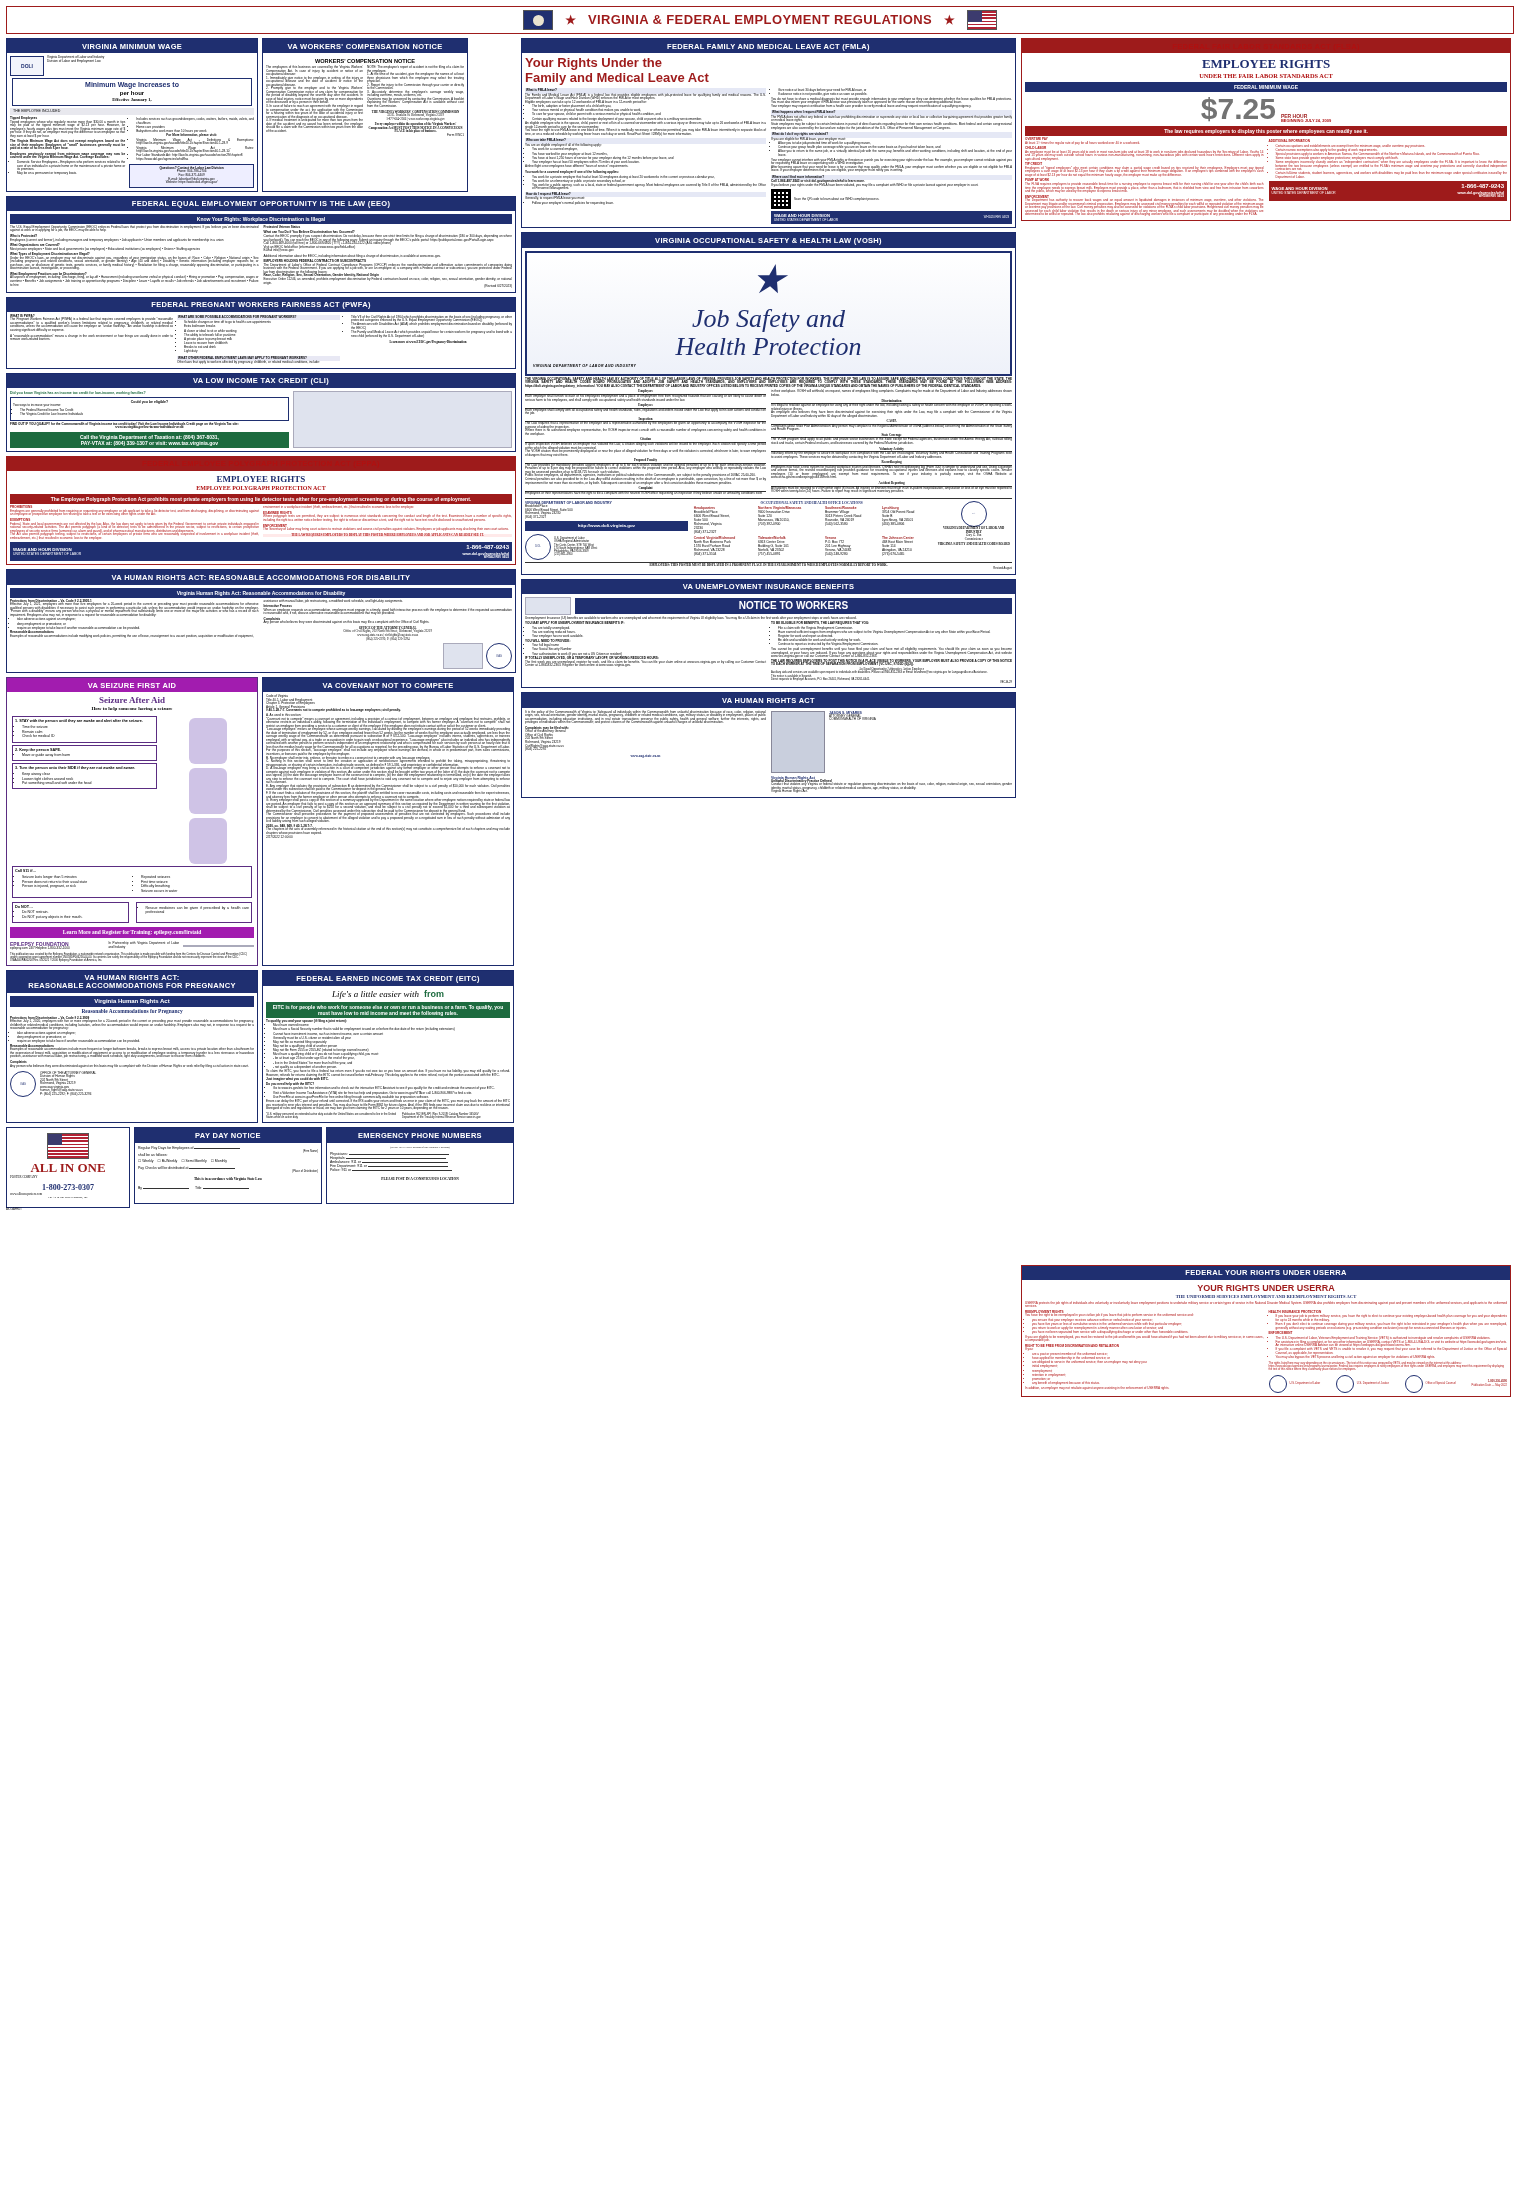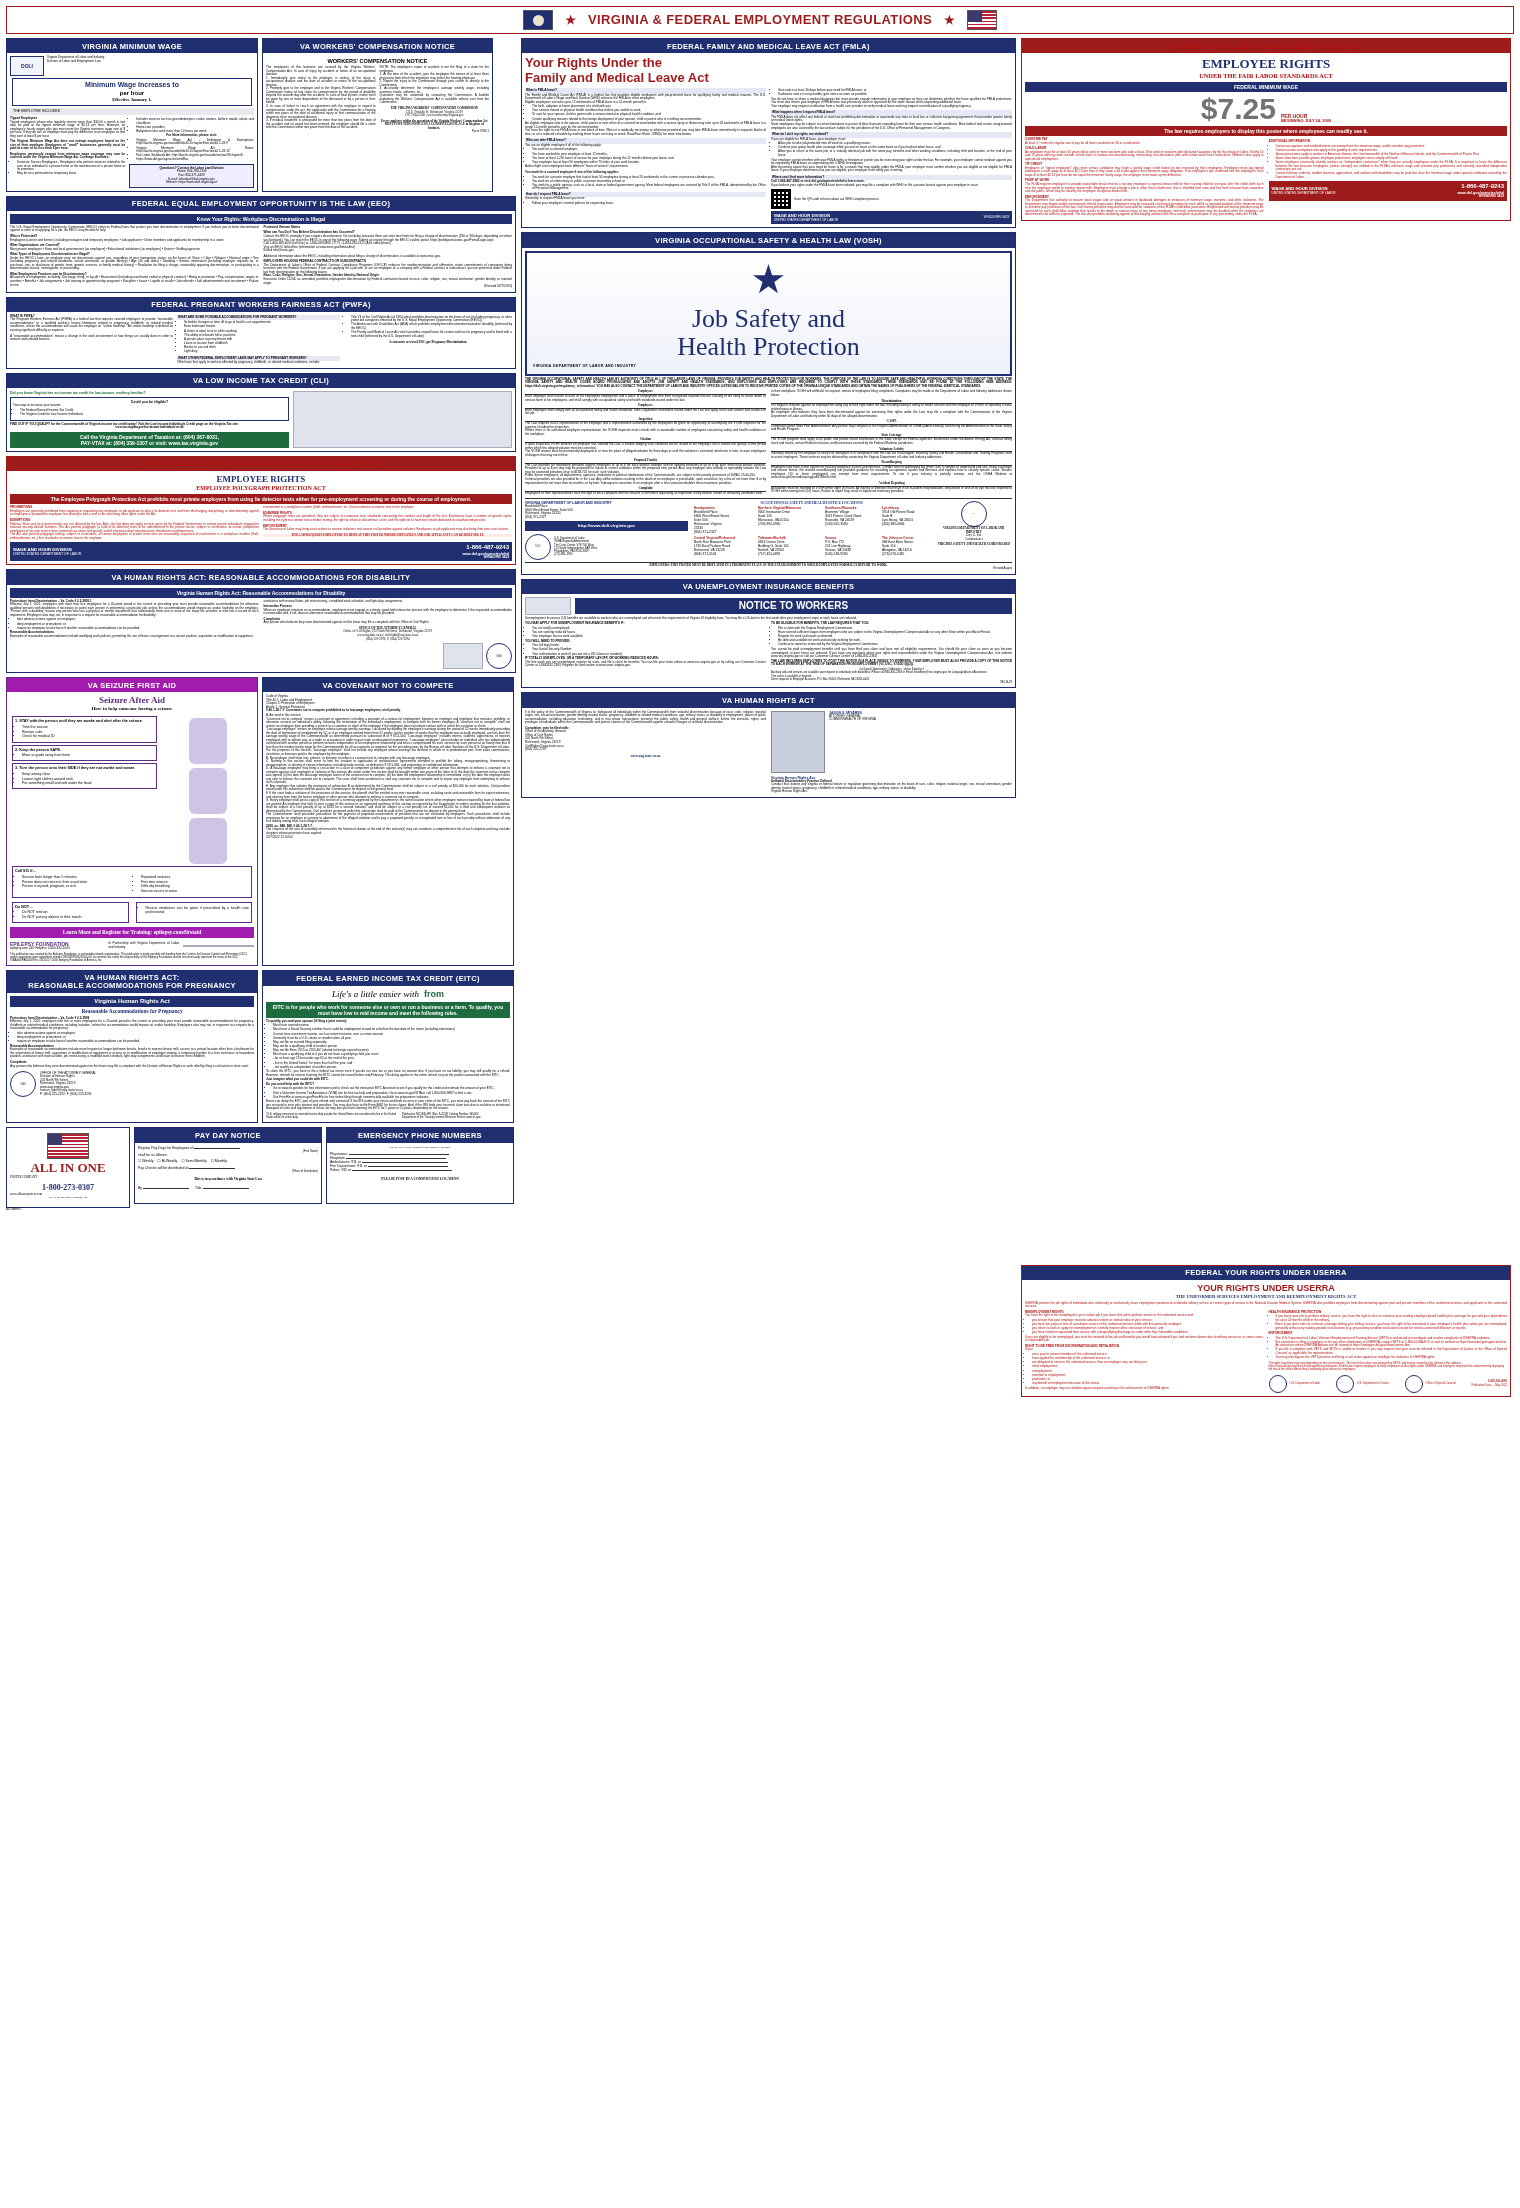--- a/index.html
+++ b/index.html
@@ -68,21 +68,21 @@
   .wdbar .ph{font-weight:bold;font-size:6px;text-align:right;}
   .qr{width:20px;height:20px;background:
      repeating-linear-gradient(90deg,#000 0 2px,#fff 2px 4px),
      repeating-linear-gradient(#000 0 2px,#fff 2px 4px);
      background-blend-mode:multiply;border:1px solid #000;}
   .seal{width:26px;height:26px;border-radius:50%;border:1.2px solid #1f2f70;display:flex;align-items:center;justify-content:center;font-size:2.6px;text-align:center;color:#1f2f70;}
 
   
   .fmla-title{color:#9e1b1b;font-weight:bold;font-size:13px;text-align:left;line-height:1.15;}
   
-  .vosh-poster{border:2px solid #1f2f70;background:linear-gradient(#fff,#eef1f9);padding:6px;text-align:center;}
+  .vosh-poster{border:2px solid #1f2f70;background:linear-gradient(#fff,#eef1f9);padding:6px;text-align:center;font-style:italic;}
   .vosh-poster .jst{font-family:"Liberation Serif",serif;font-size:26px;color:#1f2f70;line-height:1.08;}
   .vosh-star{width:46px;height:46px;margin:0 auto;position:relative;}
   .vosh-star::before{content:"★";font-size:40px;color:#1f2f70;line-height:1;}
   .office-table{width:100%;border-collapse:collapse;font-size:3.3px;}
   .office-table td{vertical-align:top;padding:1px 2px;}
   .office-table .h{font-weight:bold;color:#9e1b1b;}
 
   
   .seiz-step{border:1px solid #5b2d82;margin:2px;padding:2px;font-size:3.8px;}
   .purple{color:#5b2d82;}
@@ -167,21 +167,21 @@
                   <div>Phone: 804-786-2706</div>
                   <div>Fax: 804-371-6409</div>
                   <div>E-mail: laborlaw@doli.virginia.gov</div>
                   <div>Website: https://www.doli.virginia.gov/</div>
                 </div>
               </div>
             </div>
           </div>
         </div>
 
-        <div class="panel" style="width:231px">
+        <div class="panel" style="width:206px">
           <div class="hdr">VA WORKERS' COMPENSATION NOTICE</div>
           <div class="body">
             <div class="sub">WORKERS' COMPENSATION NOTICE</div>
             <div class="flexrow" style="gap:4px">
               <div style="width:50%">
                 <div class="tiny2">The employees of this business are covered by the Virginia Workers' Compensation Act. In case of injury by accident or notice of an occupational disease:</div>
                 <div class="tiny2">1. Immediately give notice to the employer, in writing, of the injury or occupational disease and the date of accident or notice of the occupational disease.</div>
                 <div class="tiny2">2. Promptly give to the employer and to the Virginia Workers' Compensation Commission notice of any claim for compensation for the period of disability beyond the seventh day after the accident. In case of fatal injuries, notice must be given by one or more dependents of the deceased or by a person in their behalf.</div>
                 <div class="tiny2">3. In case of failure to reach an agreement with the employer in regard to compensation under the act, the application with the Commission for a hearing within two years of the date of accidental injury or first communication of the diagnosis of an occupational disease.</div>
                 <div class="tiny2">4. If medical treatment is anticipated for more than two years from the date of the accident and no award has been entered, the employer should file a claim with the Commission within two years from the date of the accident.</div>

